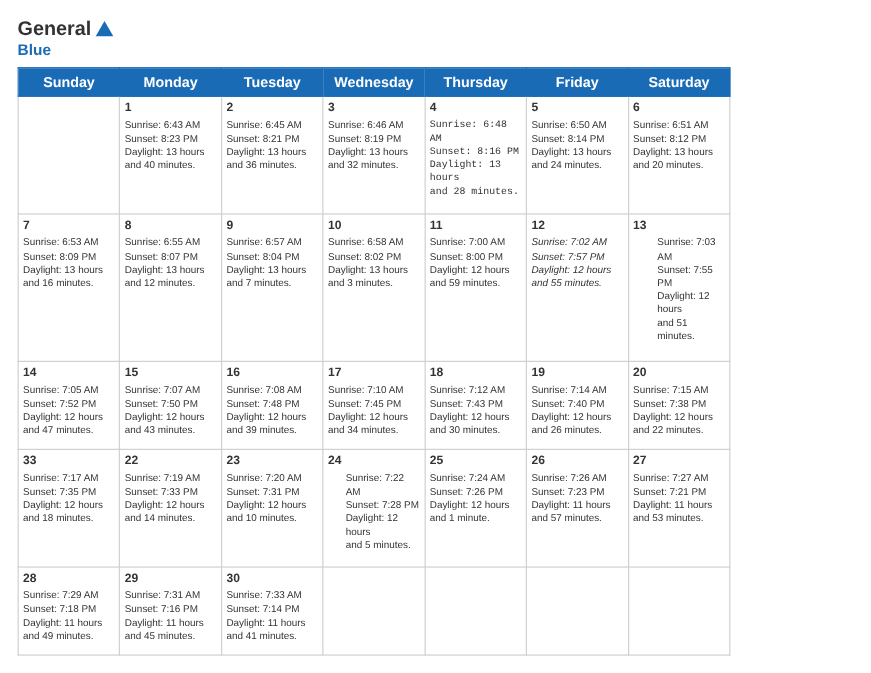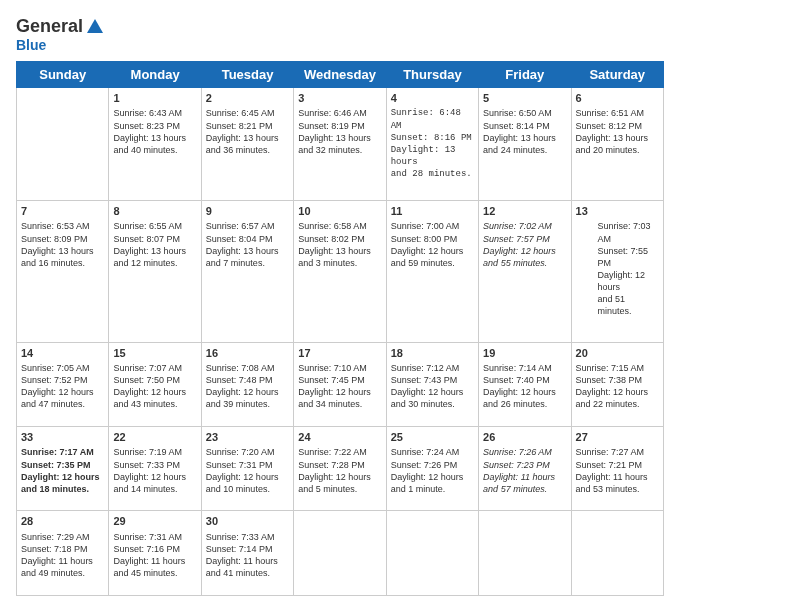--- a/index.html
+++ b/index.html
@@ -270,56 +270,56 @@
             <span class="day-number">20</span>
             <div class="cell-content" style="white-space: pre-line;">Sunrise: 7:15 AM
 Sunset: 7:38 PM
 Daylight: 12 hours
 and 22 minutes.</div>
           </td>
         </tr>
         <tr>
           <td>
             <span class="day-number">33</span>
-            <div class="cell-content" style="white-space: pre-line; font-weight: bold;">Sunrise: 7:17 AM
+            <div class="cell-content" style="white-space: pre-line;">Sunrise: 7:17 AM
 Sunset: 7:35 PM
 Daylight: 12 hours
 and 18 minutes.</div>
           </td>
           <td>
             <span class="day-number">22</span>
             <div class="cell-content" style="white-space: pre-line;">Sunrise: 7:19 AM
 Sunset: 7:33 PM
 Daylight: 12 hours
 and 14 minutes.</div>
           </td>
           <td>
             <span class="day-number">23</span>
             <div class="cell-content" style="white-space: pre-line;">Sunrise: 7:20 AM
 Sunset: 7:31 PM
 Daylight: 12 hours
 and 10 minutes.</div>
           </td>
           <td>
             <span class="day-number">24</span>
-            <div class="cell-content" style="white-space: pre-line;">Sunrise: 7:22 AM
+            <div class="cell-content" style="white-space: pre-line; margin-left: 16px;">Sunrise: 7:22 AM
 Sunset: 7:28 PM
 Daylight: 12 hours
 and 5 minutes.</div>
           </td>
           <td>
             <span class="day-number">25</span>
             <div class="cell-content" style="white-space: pre-line;">Sunrise: 7:24 AM
 Sunset: 7:26 PM
 Daylight: 12 hours
 and 1 minute.</div>
           </td>
           <td>
             <span class="day-number">26</span>
-            <div class="cell-content" style="white-space: pre-line; font-style: italic;">Sunrise: 7:26 AM
+            <div class="cell-content" style="white-space: pre-line;">Sunrise: 7:26 AM
 Sunset: 7:23 PM
 Daylight: 11 hours
 and 57 minutes.</div>
           </td>
           <td>
             <span class="day-number">27</span>
             <div class="cell-content" style="white-space: pre-line;">Sunrise: 7:27 AM
 Sunset: 7:21 PM
 Daylight: 11 hours
 and 53 minutes.</div>

